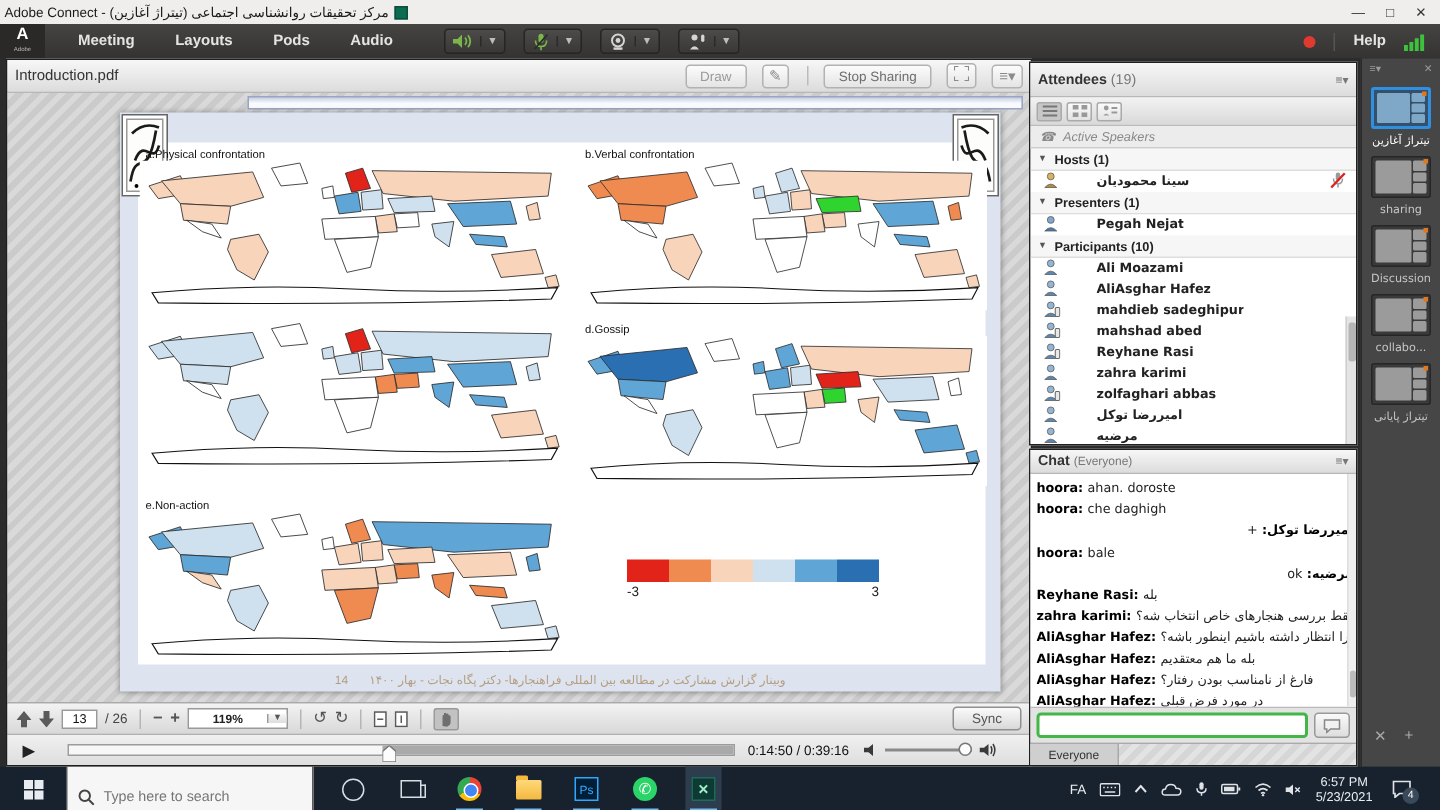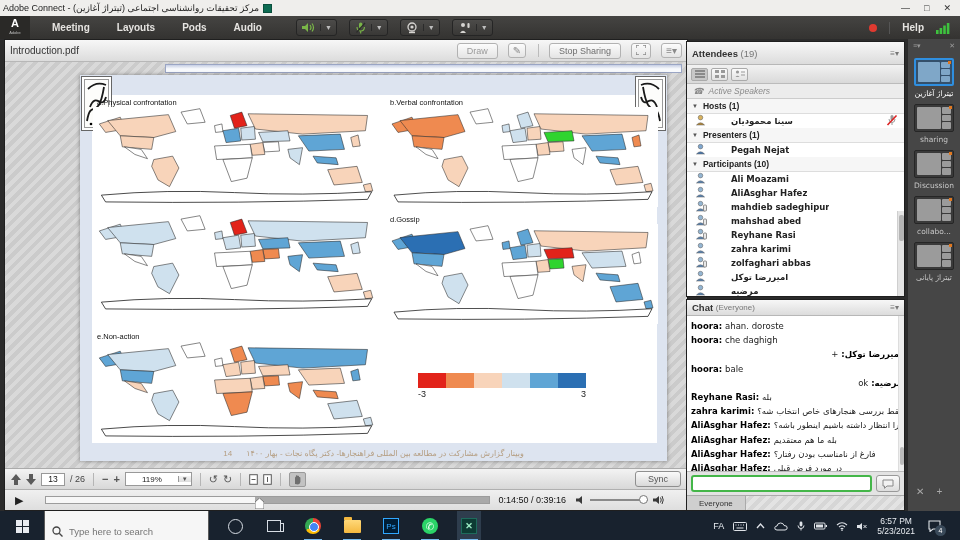--- a/index.html
+++ b/index.html
@@ -44,21 +44,21 @@
 .map-cell svg{display:block;width:100%;height:100px}
 .legend-cell{display:flex;flex-direction:column;justify-content:flex-start;padding:42px 0 0 32px}
 .legend-bar{display:flex}
 .legend-bar i{width:28px;height:15px;display:block}
 .legend-labels{width:168px;display:flex;justify-content:space-between;font-size:9px;color:#222;margin-top:1px}
 .slide-caption{position:absolute;left:0;right:0;bottom:3px;display:flex;justify-content:center;gap:14px;font-size:8px;color:#b59e82;direction:rtl}
 .doc-toolbar{height:21px;background:linear-gradient(#f3f3f3,#d8d8d8);border-top:1px solid #aaa;display:flex;align-items:center;padding:0 6px;gap:5px;font-size:9px;color:#444}
 .tb-sep{width:1px;height:13px;background:#b5b5b5;margin:0 3px}
 .page-input{width:24px;height:13px;border:1px solid #999;background:#fff;font-size:8.5px;text-align:center;color:#111}
 .zoom-box{display:flex;align-items:center;border:1px solid #999;background:#fff;height:14px}
-.zoom-box b{font-size:8px;font-weight:normal;padding:0 16px;color:#222}
+.zoom-box b{font-size:8px;font-weight:bold;padding:0 16px;color:#222}
 .zoom-box i{border-left:1px solid #999;background:linear-gradient(#f5f5f5,#ddd);font-style:normal;font-size:6px;padding:0 3px;color:#555}
 .tb-ic{color:#555;font-size:11px;line-height:11px;cursor:pointer;display:flex;align-items:center}
 .tb-ic.pressed{background:#c2c2c2;border:1px solid #9a9a9a;border-radius:2px;padding:1px 3px}
 .sync-btn{margin-left:auto;border:1px solid #8f8f8f;border-radius:3px;background:linear-gradient(#fafafa,#d9d9d9);font-size:9px;color:#555;padding:2px 12px;cursor:pointer}
 .playbar{height:21px;background:linear-gradient(#f0f0f0,#dedede);border-top:1px solid #b0b0b0;display:flex;align-items:center;padding:0 8px;gap:8px}
 .play-btn{font-size:11px;color:#222;margin:0 14px 0 2px;cursor:pointer}
 .track{position:relative;width:445px;height:8px;border:1px solid #9c9c9c;background:#f7f7f7}
 .track .played{position:absolute;right:0;top:0;bottom:0;width:53%;background:#a9a9a9}
 .track .marker{position:absolute;left:47%;top:-2px}
 .time-lbl{font-size:9px;color:#111;white-space:nowrap}

